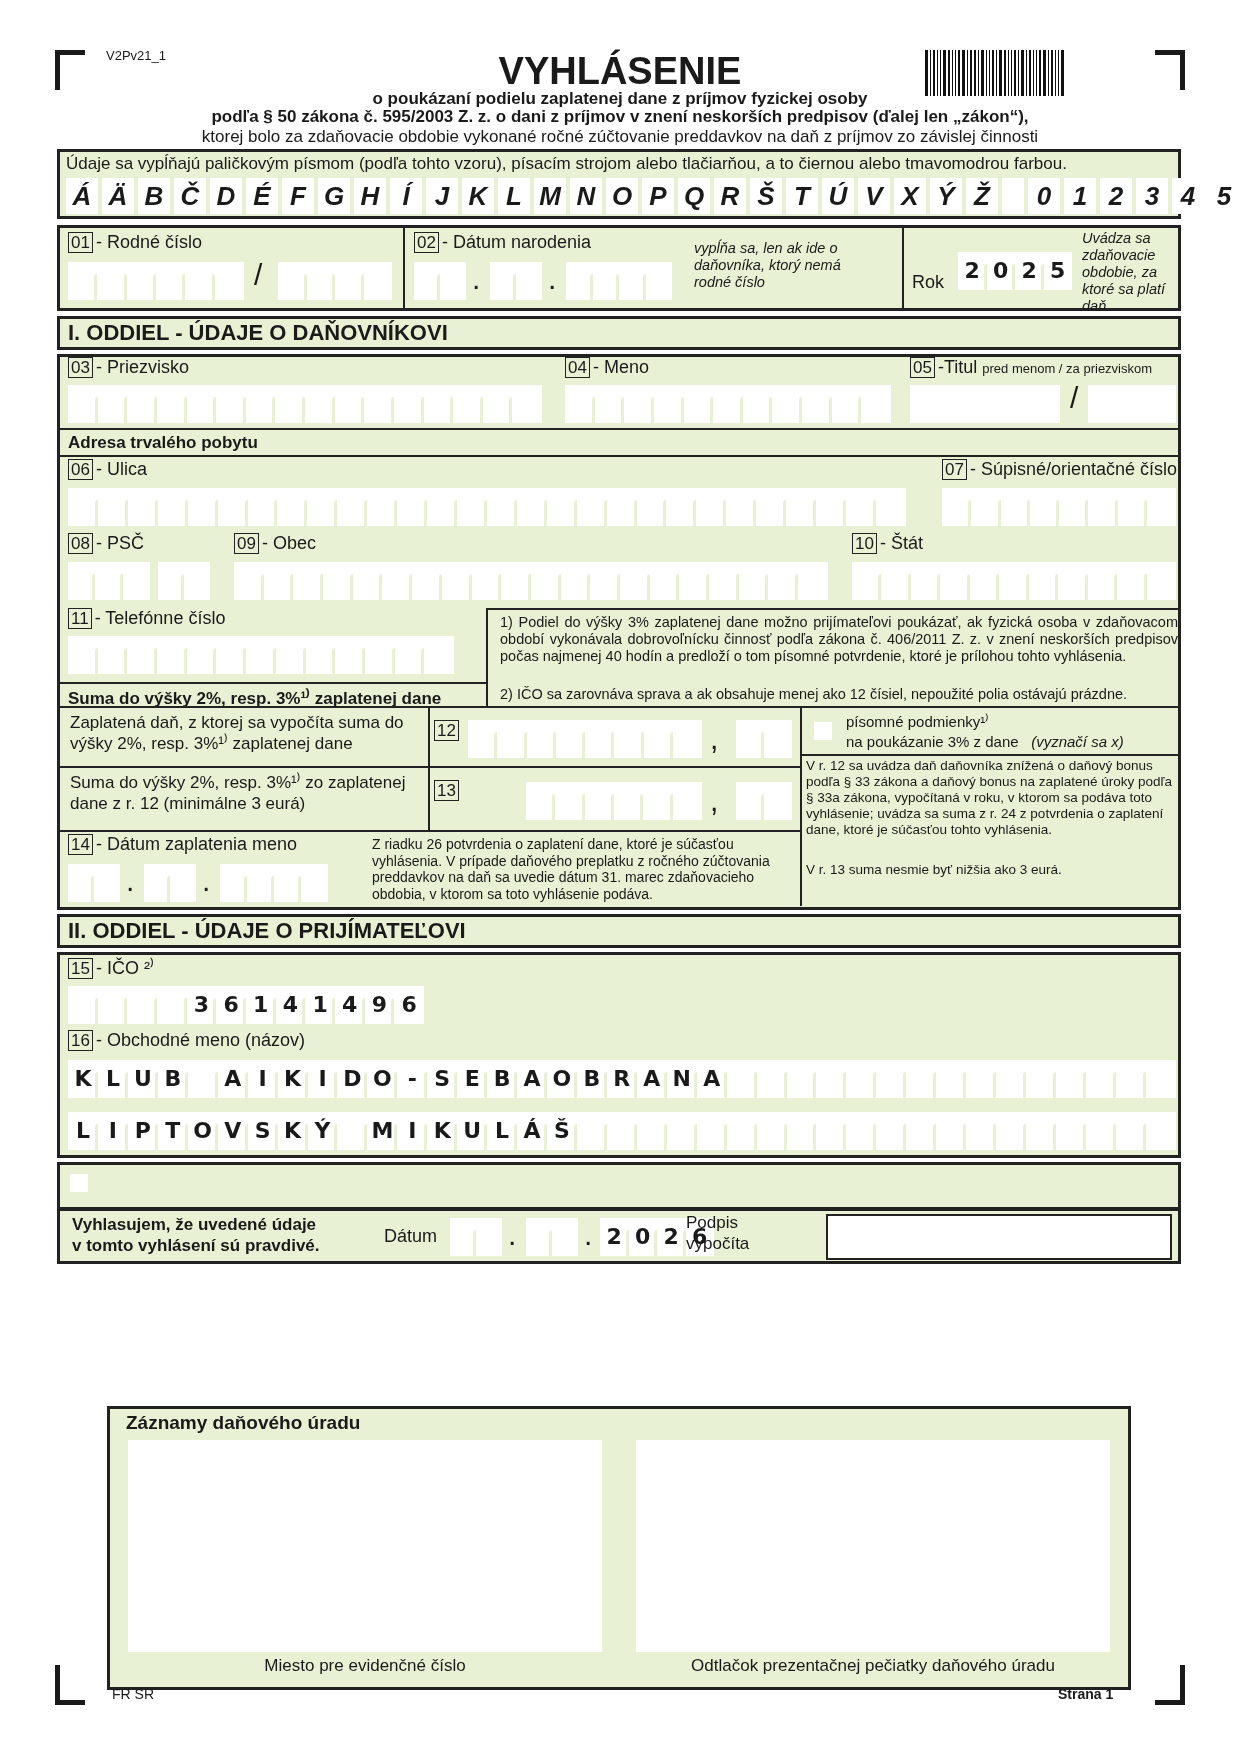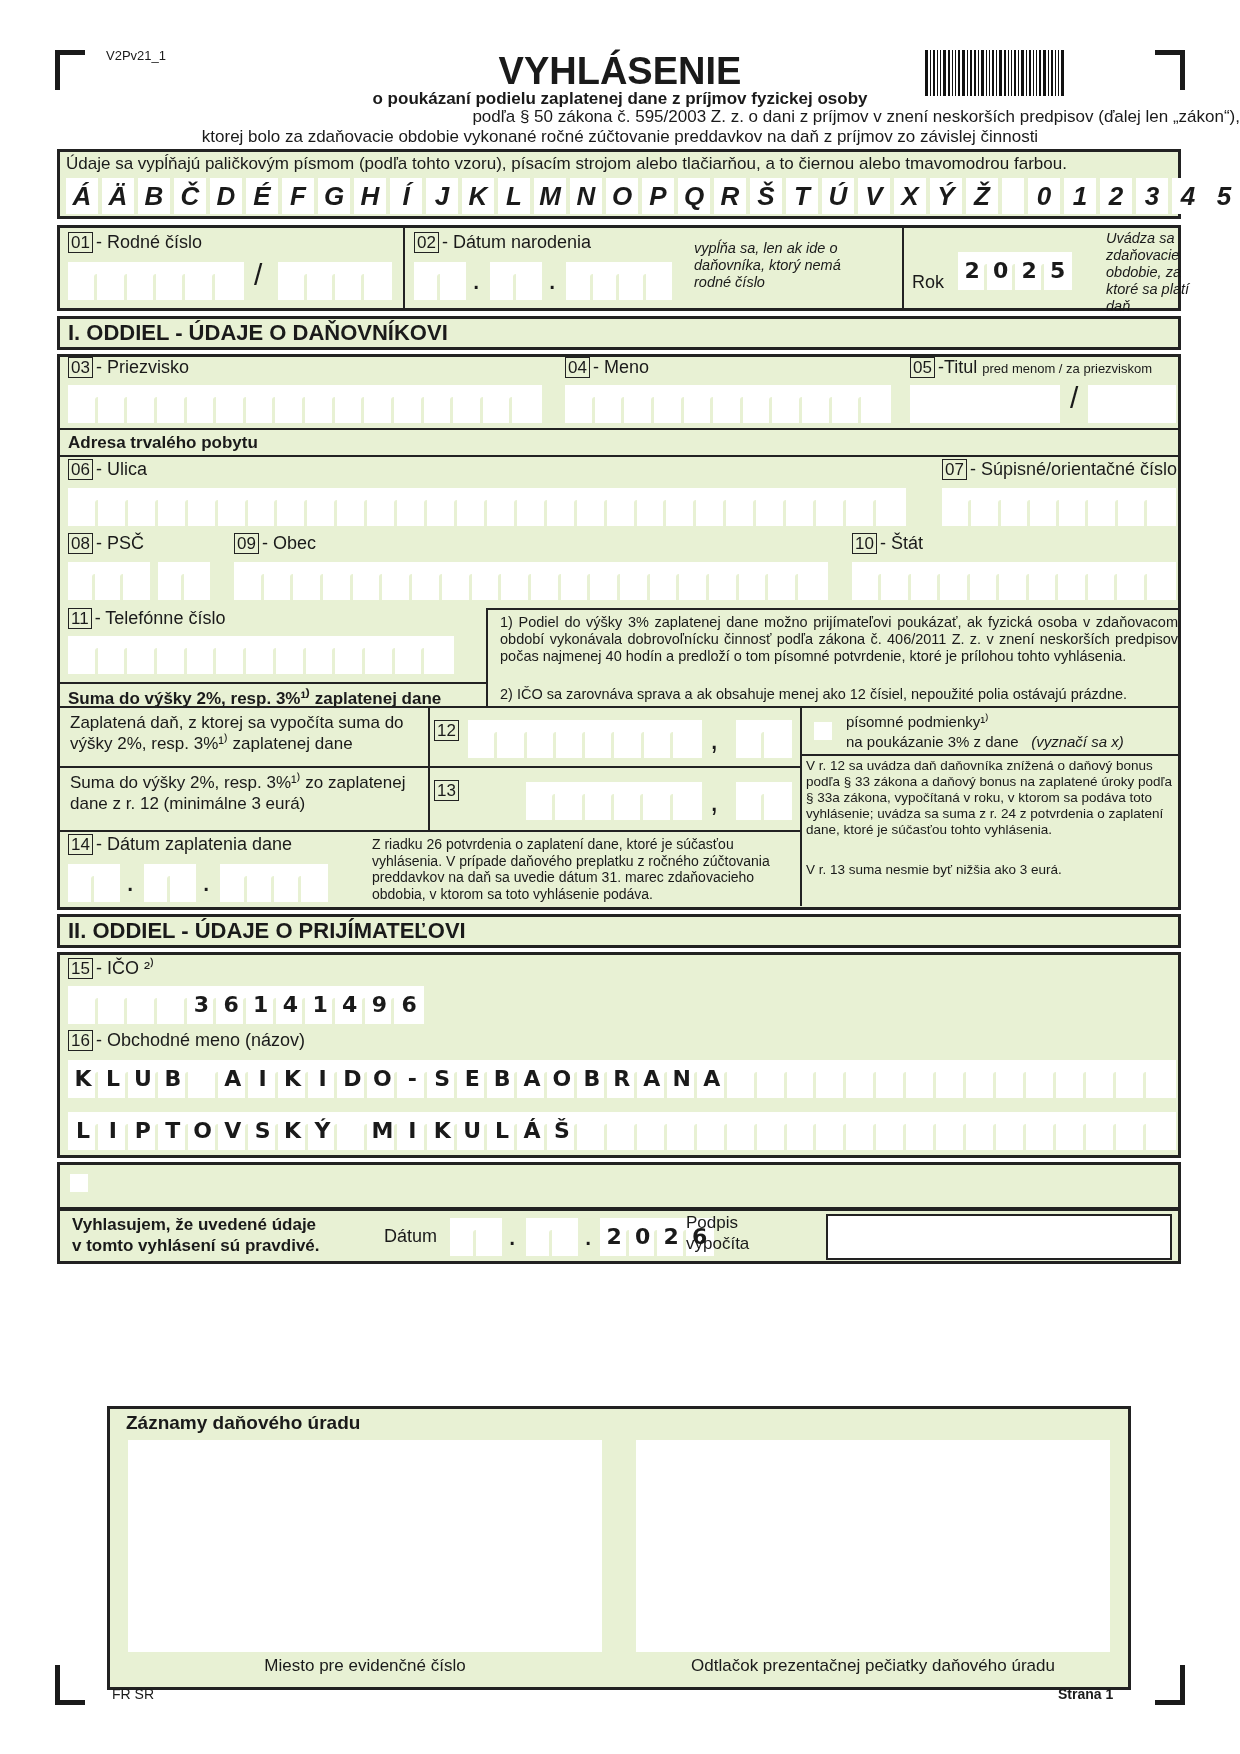--- a/index.html
+++ b/index.html
@@ -73,21 +73,21 @@
     <i style="width: 3px;"></i>
     <i style="width: 1px;"></i>
     <i style="width: 2px;"></i>
     <i style="width: 1px;"></i>
     <i style="width: 1px;"></i>
     <i style="width: 3px;"></i>
   </div>
 
 <div class="abs" style="left:0;width:1240px;top:50px;text-align:center;font-size:38px;font-weight:bold;">VYHLÁSENIE</div>
 <div class="abs" style="left:0;width:1240px;top:89px;text-align:center;font-size:17px;font-weight:bold;">o poukázaní podielu zaplatenej dane z príjmov fyzickej osoby</div>
-<div class="abs" style="left:0;width:1240px;top:107px;text-align:right;font-size:17px;">podľa § 50 zákona č. 595/2003 Z. z. o dani z príjmov v znení neskorších predpisov (ďalej len „zákon“),</div>
+<div class="abs" style="left:0;width:1240px;top:107px;text-align:center;font-size:17px;font-weight:bold;">podľa § 50 zákona č. 595/2003 Z. z. o dani z príjmov v znení neskorších predpisov (ďalej len „zákon“),</div>
 <div class="abs" style="left:0;width:1240px;top:127px;text-align:center;font-size:17px;">ktorej bolo za zdaňovacie obdobie vykonané ročné zúčtovanie preddavkov na daň z príjmov zo závislej činnosti</div>
 
 <div class="panel" style="left:57px;top:149px;width:1124px;height:70px;"></div>
 <div class="abs" style="left:66px;top:154px;font-size:17px;">Údaje sa vypĺňajú paličkovým písmom (podľa tohto vzoru), písacím strojom alebo tlačiarňou, a to čiernou alebo tmavomodrou farbou.</div>
 <div class="sample" id="sample">
     <span>Á</span>
     <span>Ä</span>
     <span>B</span>
     <span>Č</span>
     <span>D</span>
@@ -169,21 +169,21 @@
     <div class="cell" style="width: 28.5px;">
       <span class="ch">0</span>
     </div>
     <div class="cell" style="width: 28.5px;">
       <span class="ch">2</span>
     </div>
     <div class="cell" style="width: 28.5px;">
       <span class="ch">5</span>
     </div>
   </div>
-<div class="note italic" style="left:1082px;top:230px;width:96px;margin-left:24px;">Uvádza sa zdaňovacie obdobie, za ktoré sa platí daň</div>
+<div class="note italic" style="left:1082px;top:230px;width:96px;">Uvádza sa zdaňovacie obdobie, za ktoré sa platí daň</div>
 
 <div class="panel" style="left:57px;top:316px;width:1124px;height:34px;"></div>
 <div class="section-title" style="left:68px;top:320px;">I. ODDIEL - ÚDAJE O DAŇOVNÍKOVI</div>
 
 <div class="panel" style="left:57px;top:354px;width:1124px;height:556px;"></div>
 
 <div class="lbl" style="left:68px;top:357px;"><span class="fieldno">03</span><span>- Priezvisko</span></div>
 <div class="cells" id="c03" style="left:68px;top:385px;width:474px;">
     <div class="cell" style="width: 29.625px;"></div>
     <div class="cell" style="width: 29.625px;"></div>
@@ -382,21 +382,21 @@
 
 <div class="checkbox" style="left:814px;top:722px;"></div>
 <div class="abs" style="left:846px;top:712px;font-size:15px;line-height:20px;">
   <div>písomné podmienky¹⁾</div>
   <div><span>na poukázanie 3% z dane</span>&nbsp;&nbsp;&nbsp;<span class="italic">(vyznačí sa x)</span></div>
 </div>
 <div class="hline" style="left:800px;top:754px;width:378px;"></div>
 <div class="note" style="left:806px;top:758px;width:370px;font-size:13.5px;line-height:16px;">V r. 12 sa uvádza daň daňovníka znížená o daňový bonus podľa § 33 zákona a daňový bonus na zaplatené úroky podľa § 33a zákona, vypočítaná v roku, v ktorom sa podáva toto vyhlásenie; uvádza sa suma z r. 24 z potvrdenia o zaplatení dane, ktoré je súčasťou tohto vyhlásenia.</div>
 <div class="note" style="left:806px;top:862px;width:370px;font-size:13.5px;line-height:16px;">V r. 13 suma nesmie byť nižšia ako 3 eurá.</div>
 
-<div class="lbl" style="left:68px;top:834px;"><span class="fieldno">14</span><span>- Dátum zaplatenia dane</span></div>
+<div class="lbl" style="left:68px;top:834px;"><span class="fieldno">14</span><span>- Dátum zaplatenia meno</span></div>
 <div class="cells" id="c14a" style="left:68px;top:864px;width:52px;">
     <div class="cell" style="width: 26px;"></div>
     <div class="cell" style="width: 26px;"></div>
   </div>
 <div class="sep" style="left:126px;top:864px;">.</div>
 <div class="cells" id="c14b" style="left:144px;top:864px;width:52px;">
     <div class="cell" style="width: 26px;"></div>
     <div class="cell" style="width: 26px;"></div>
   </div>
 <div class="sep" style="left:202px;top:864px;">.</div>

